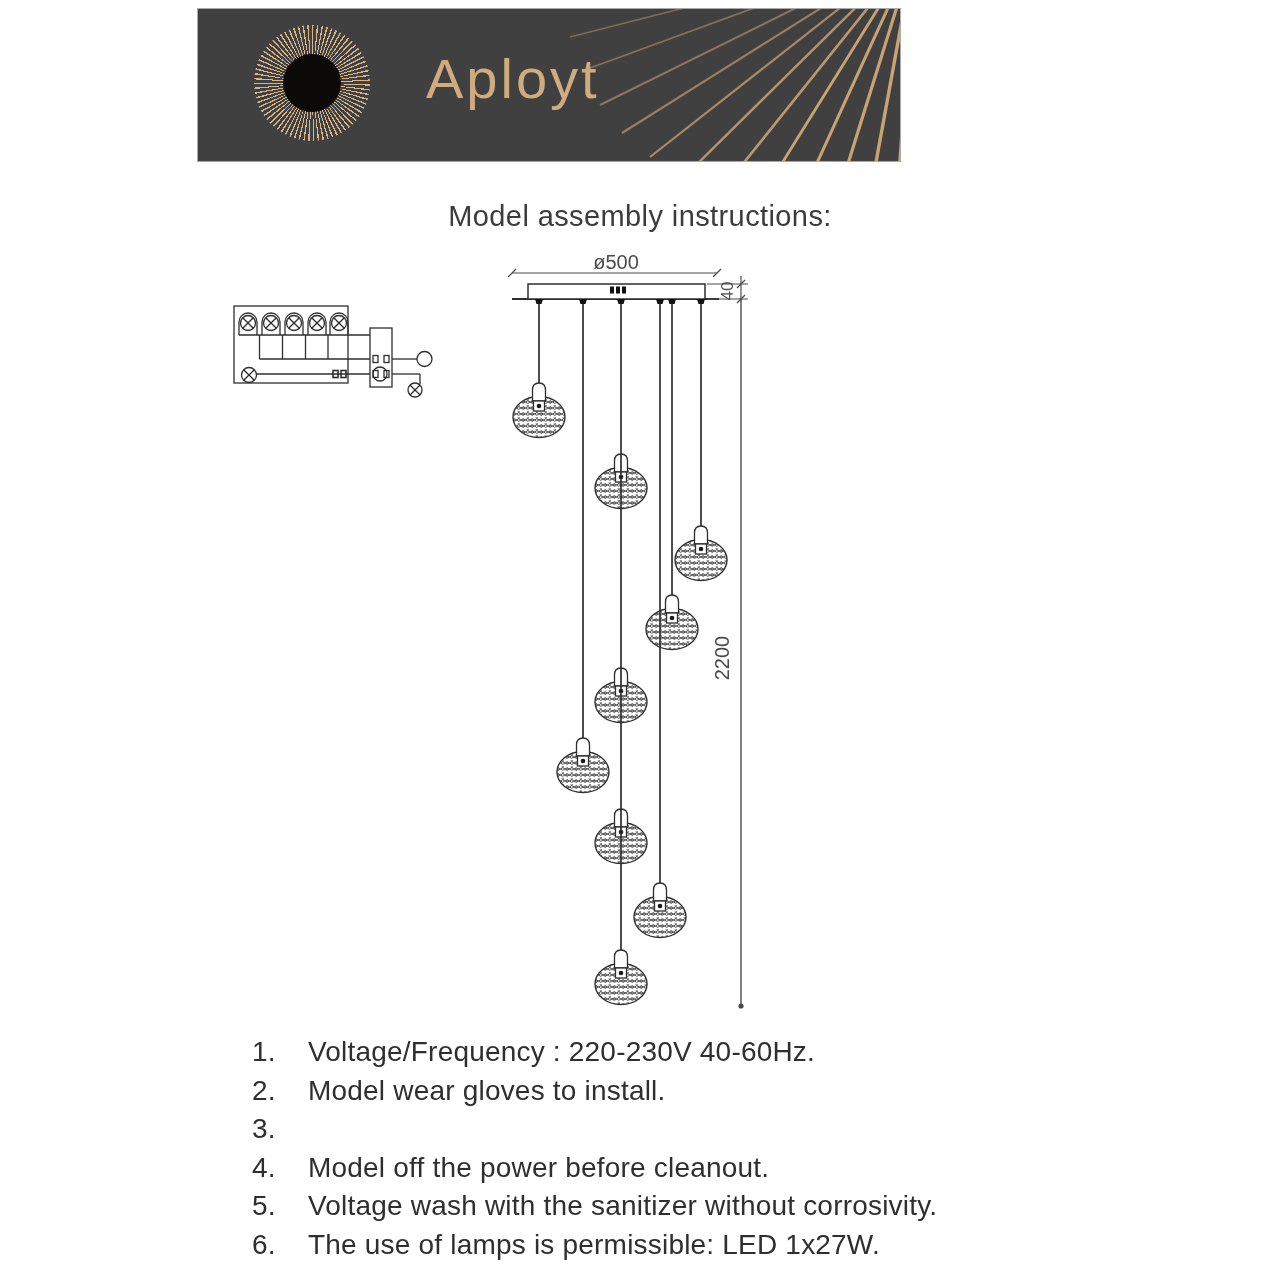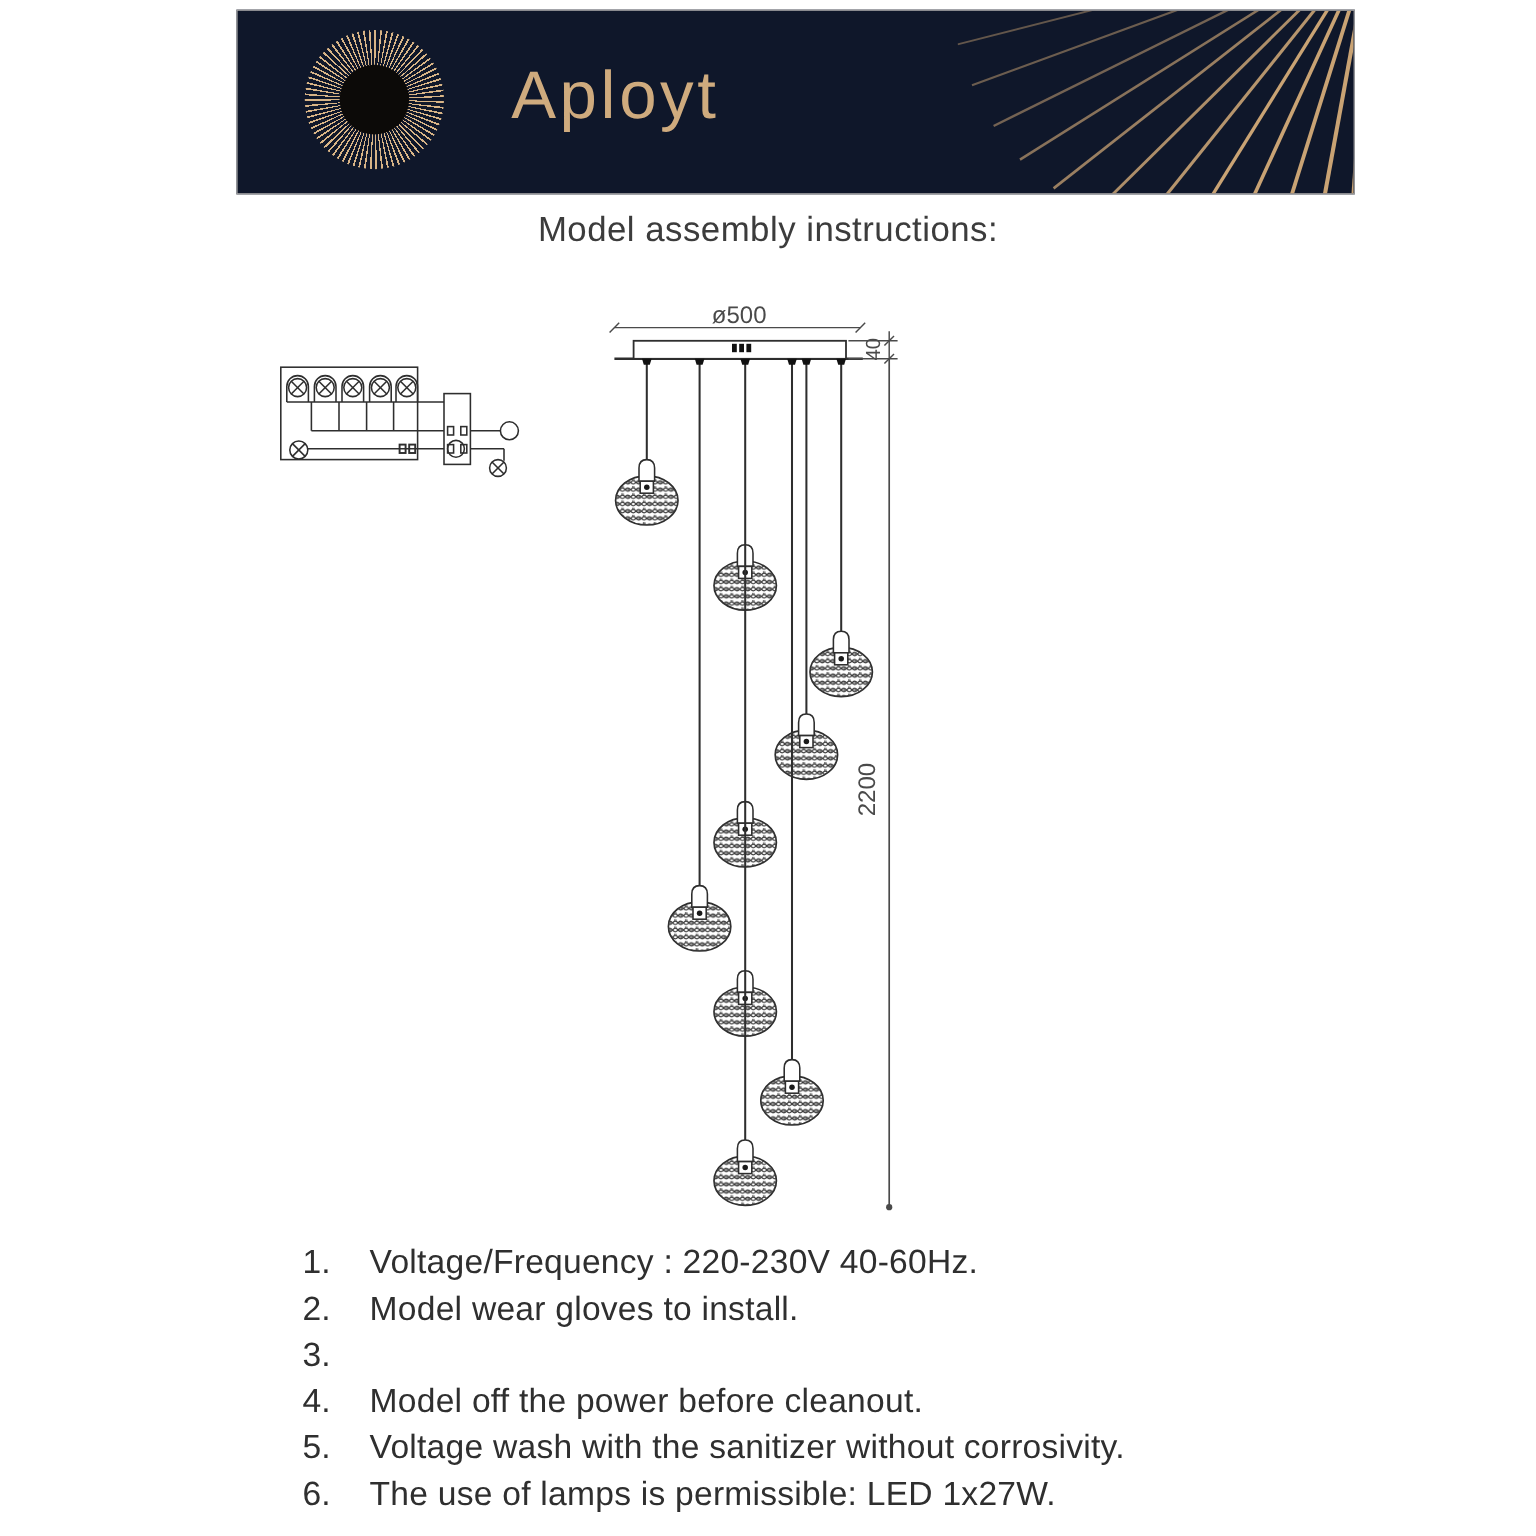--- a/index.html
+++ b/index.html
@@ -1,31 +1,31 @@
 <!DOCTYPE html>
 <html><head>
 <meta charset="utf-8">
 <style>
   html,body{margin:0;padding:0;background:#ffffff;}
   .page{position:relative;width:1280px;height:1280px;background:#ffffff;overflow:hidden;
         font-family:"Liberation Sans",sans-serif;}
 
   
-  .banner{position:absolute;left:197px;top:8px;width:932px;height:154px;
-          background:#0f172a;overflow:hidden;border:1px solid #a9a9a9;box-sizing:border-box;}
+  .banner{position:absolute;left:197px;top:8px;width:704px;height:154px;
+          background:#404040;overflow:hidden;border:1px solid #a9a9a9;box-sizing:border-box;}
   .sunburst{position:absolute;left:56px;top:16px;width:116px;height:116px;border-radius:50%;
             background:repeating-conic-gradient(#d8b486 0deg 1.5deg, rgba(0,0,0,0) 1.5deg 4.8deg);}
   .sunburst::after{content:"";position:absolute;inset:29px;border-radius:50%;background:#0c0a08;}
   .brand{position:absolute;left:228px;top:42px;color:#cfab7e;font-size:56px;font-weight:300;
          letter-spacing:3px;line-height:1;}
   .rays{position:absolute;right:0;top:0;}
 
   
   .title-block{position:absolute;left:0;top:174px;width:1280px;text-align:center;color:#3c3c3c;}
-  .title-line{font-size:29px;font-weight:500;letter-spacing:0.4px;line-height:37px;}
+  .title-line{font-size:29px;font-weight:500;letter-spacing:0.4px;line-height:37px;margin-top:24px;}
 
   
   .wiring-svg{position:absolute;left:222px;top:296px;}
   .chandelier-svg{position:absolute;left:478px;top:252px;}
 
   
   .instructions{position:absolute;left:252px;top:1036px;width:820px;color:#2f2f2f;}
   .instr-row{display:flex;align-items:baseline;height:38.6px;font-size:28px;letter-spacing:0.2px;}
   .instr-num{width:56px;flex:0 0 56px;}
   .instr-text{flex:1;white-space:nowrap;}

